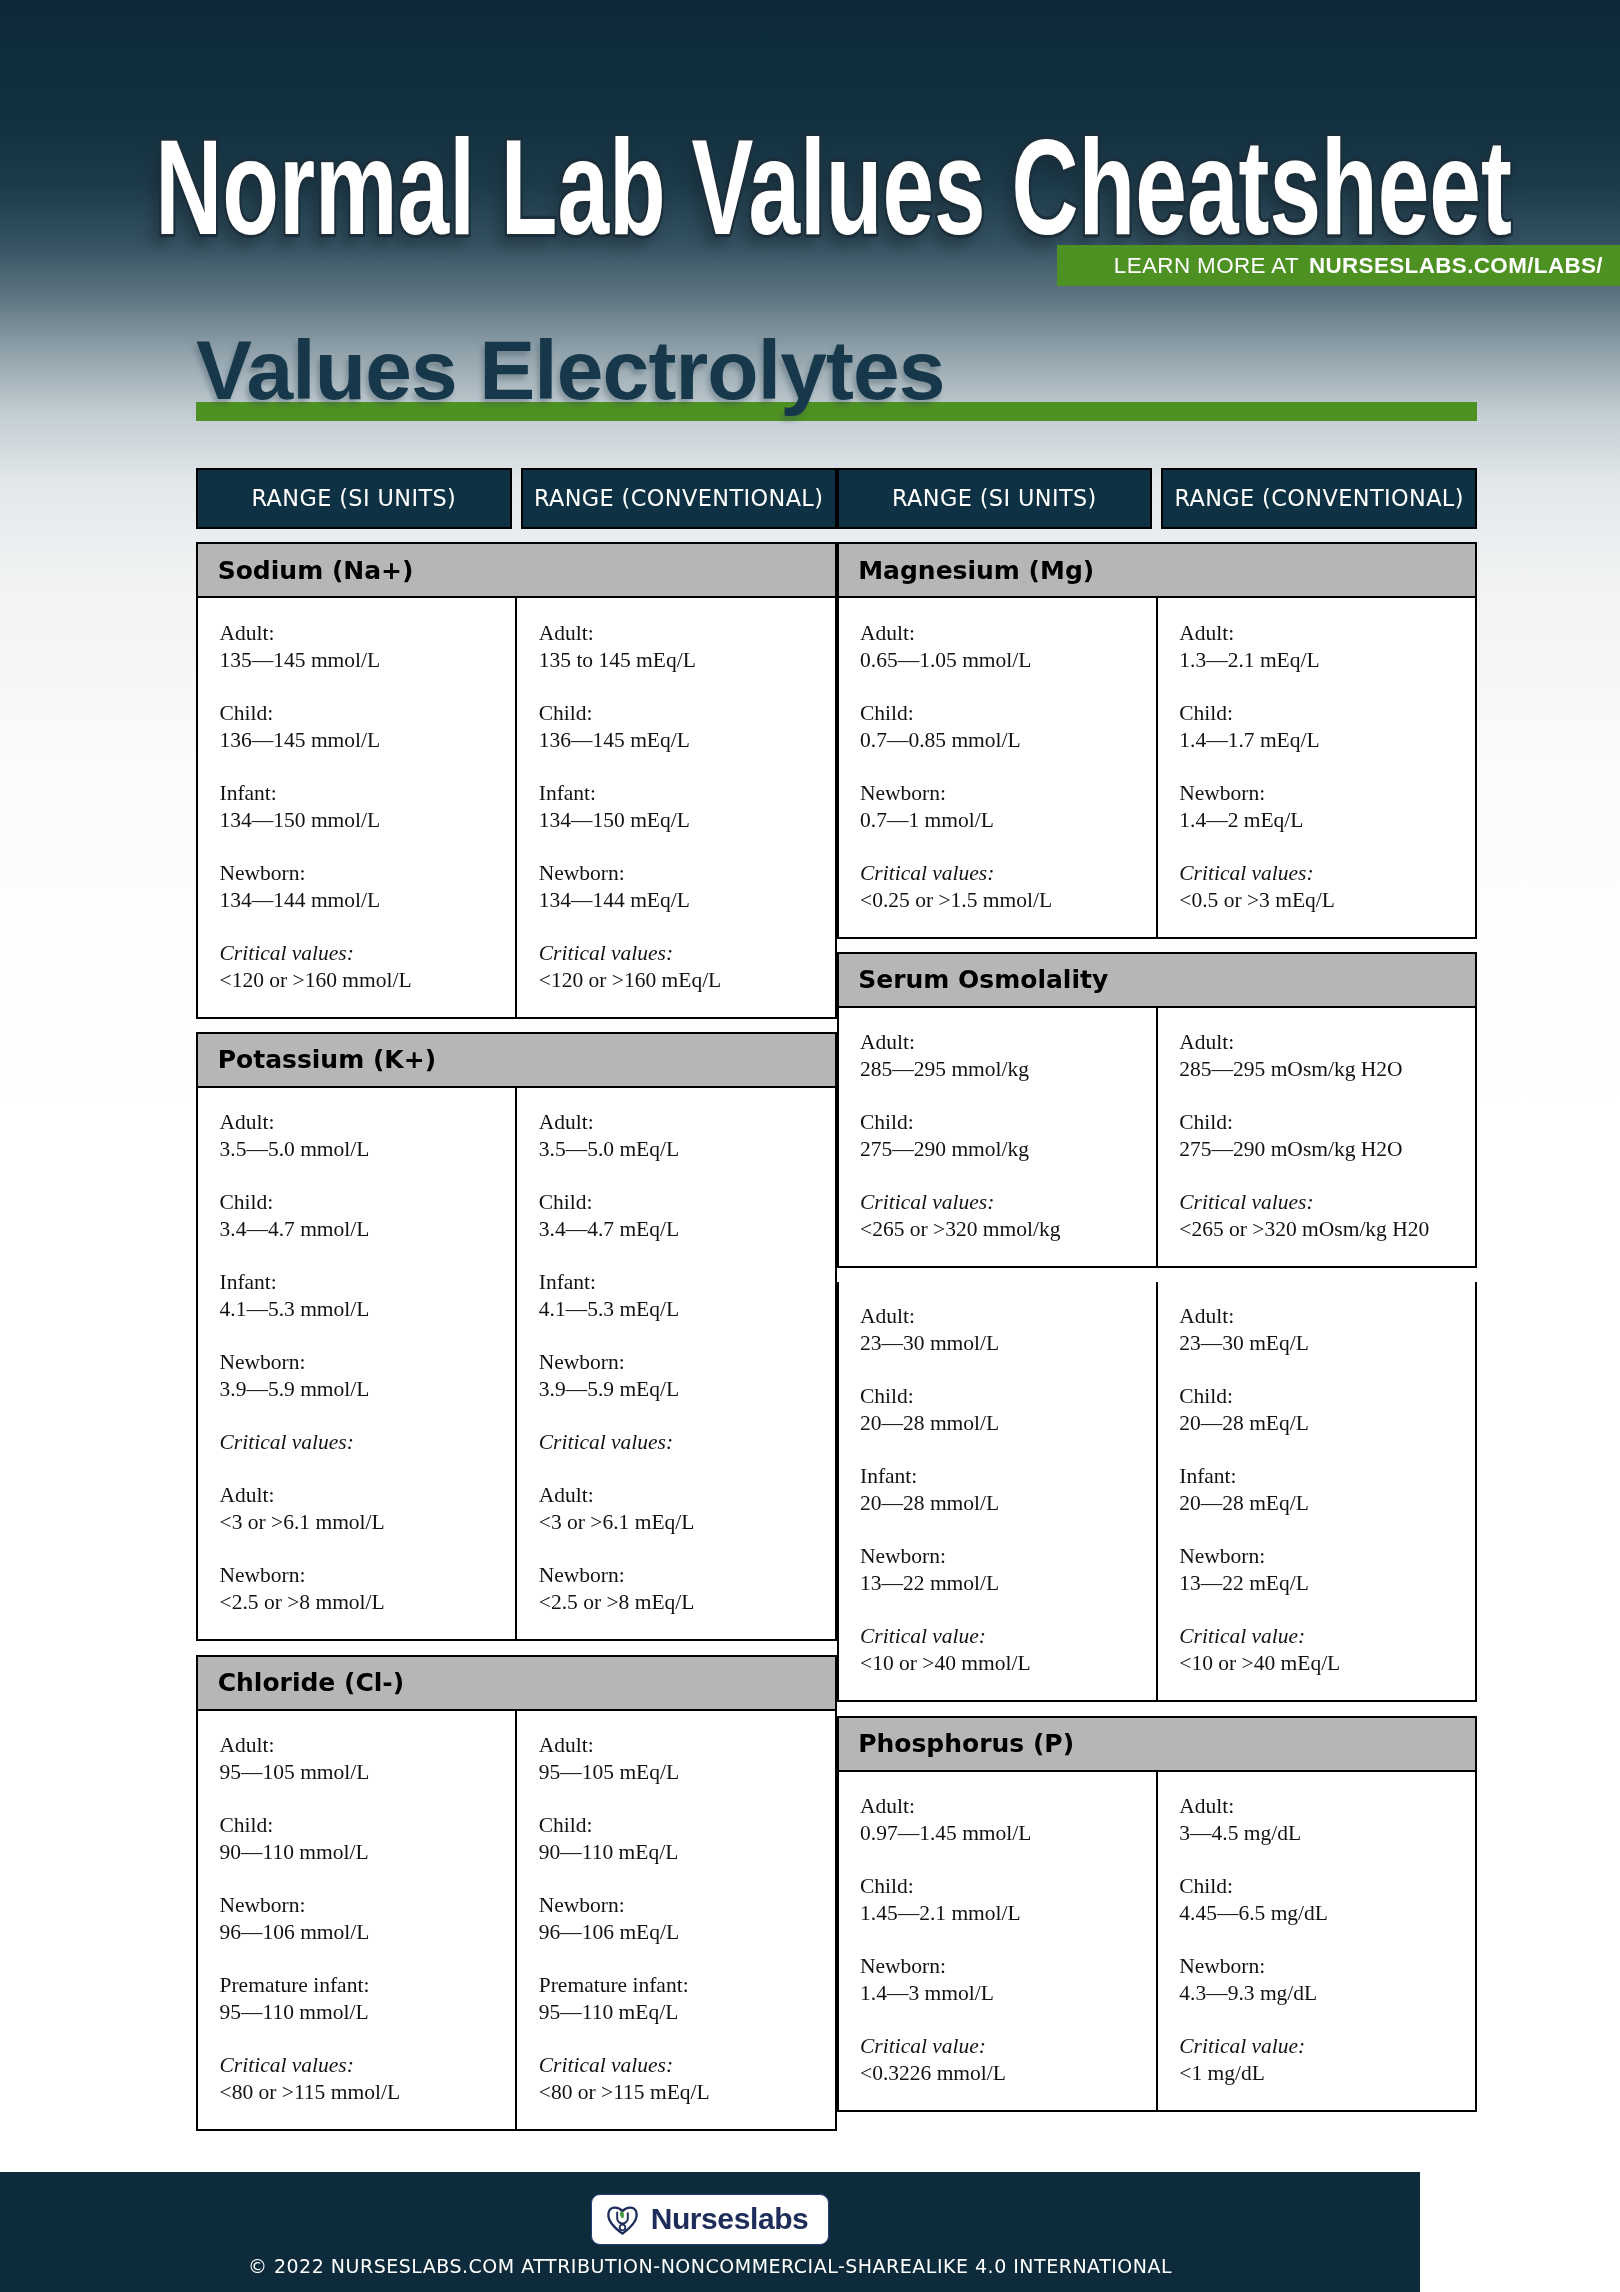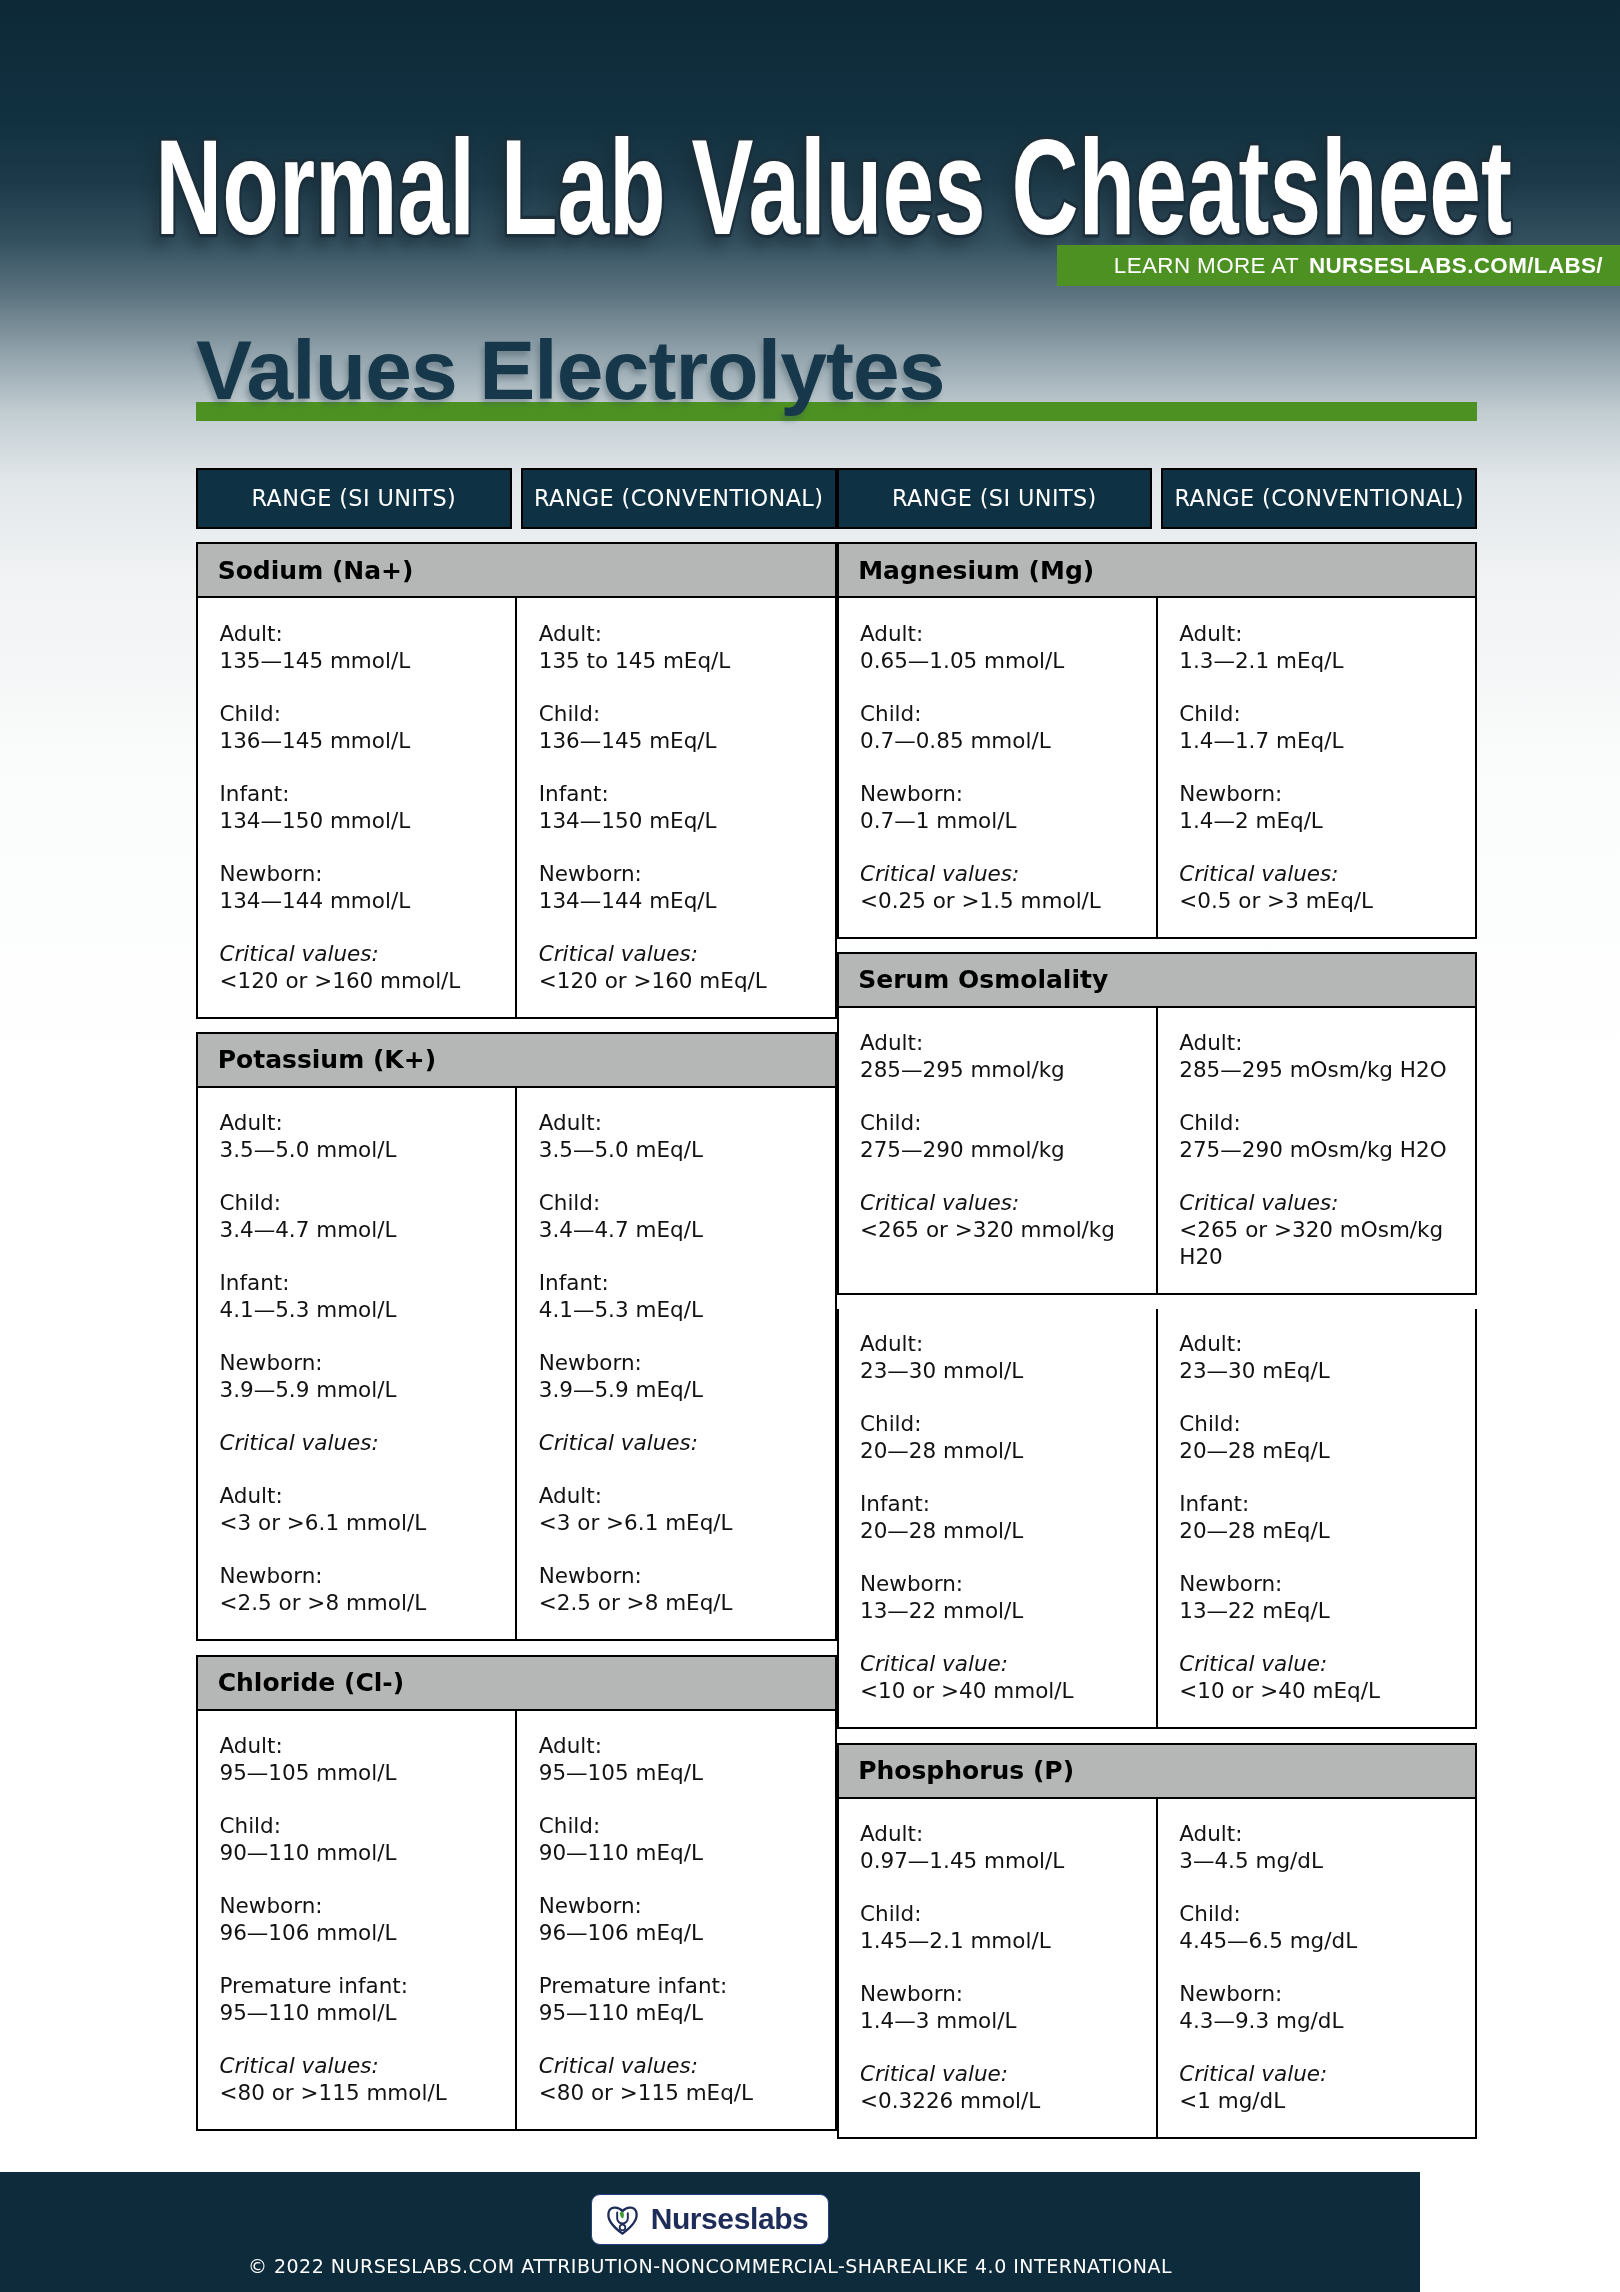--- a/index.html
+++ b/index.html
@@ -67,21 +67,21 @@
     display:flex;align-items:center;justify-content:center;
     font-family:"DejaVu Sans",sans-serif;
   }
   .sec{margin-top:13.4px;}
   .sec-title{
     height:52px;background:#b5b6b6;border:2.7px solid #000;
     display:flex;align-items:center;
     padding:0 19.7px;
     font-weight:bold;font-size:25px;color:#000;
   }
-  .sec-row{display:flex;border:2.7px solid #000;border-top:none;background:#fff;}
+  .sec-row{display:flex;border:2.7px solid #000;border-top:none;background:#fff;font-family:Liberation Serif, serif;}
   .cell{flex:1;min-width:0;padding:21.5px 21.5px 23px 21.5px;font-size:21.5px;line-height:27px;color:#121212;}
   .cell.si{border-right:2.7px solid #000;}
   .entry{margin:0 0 26px 0;}
   .entry:last-child{margin-bottom:0;}
   .lbl.it{font-style:italic;}
   
   .footer{
     position:absolute;left:0;bottom:0;width:1420px;height:121px;
     background:#0d2b3b;text-align:center;
   }

